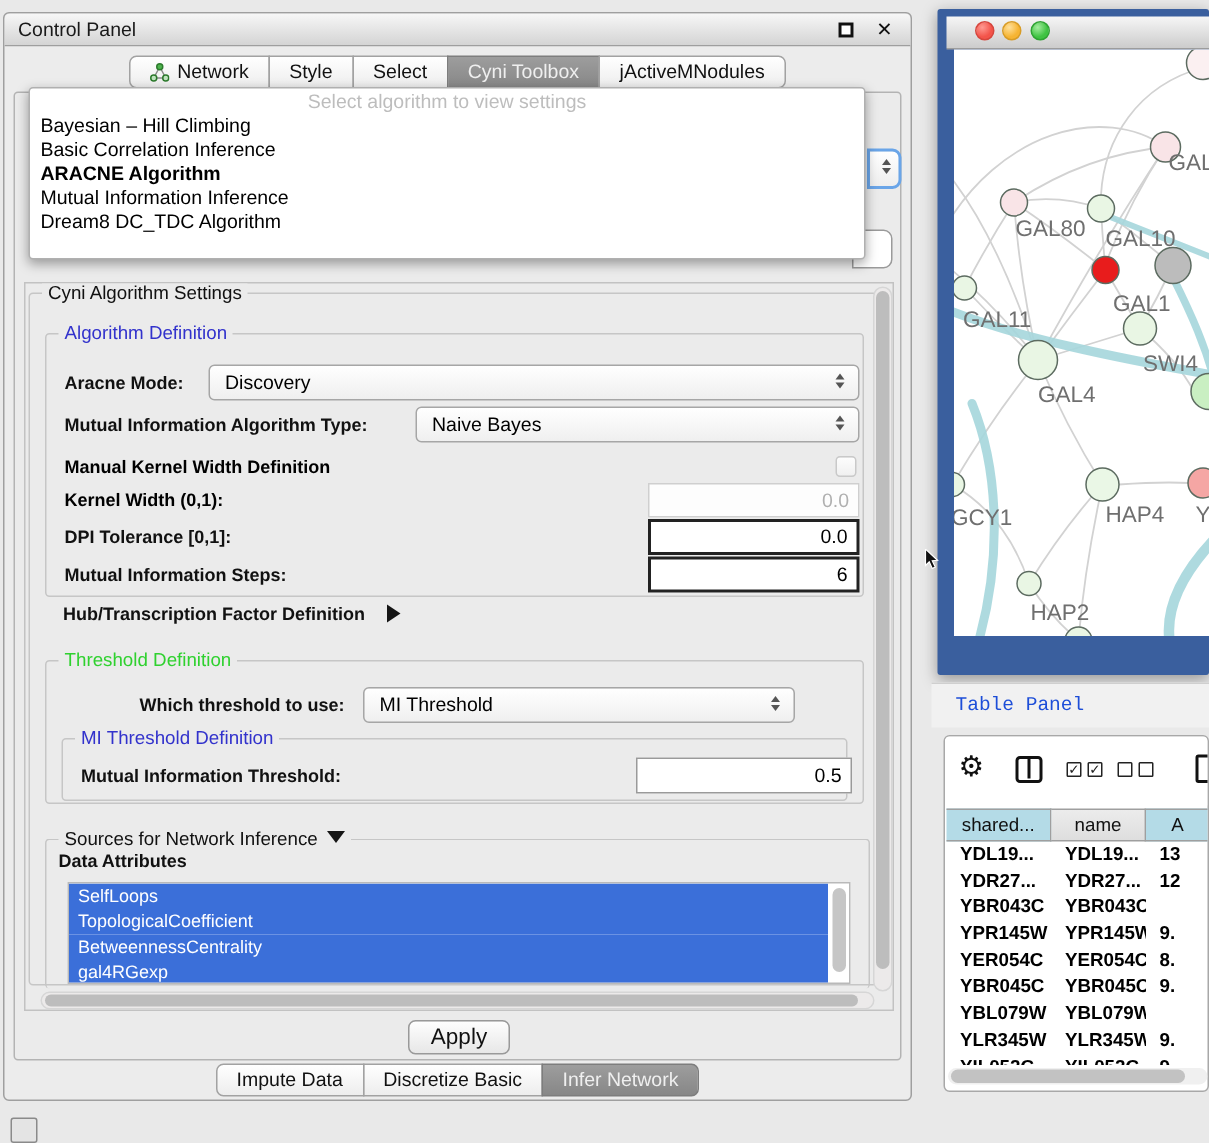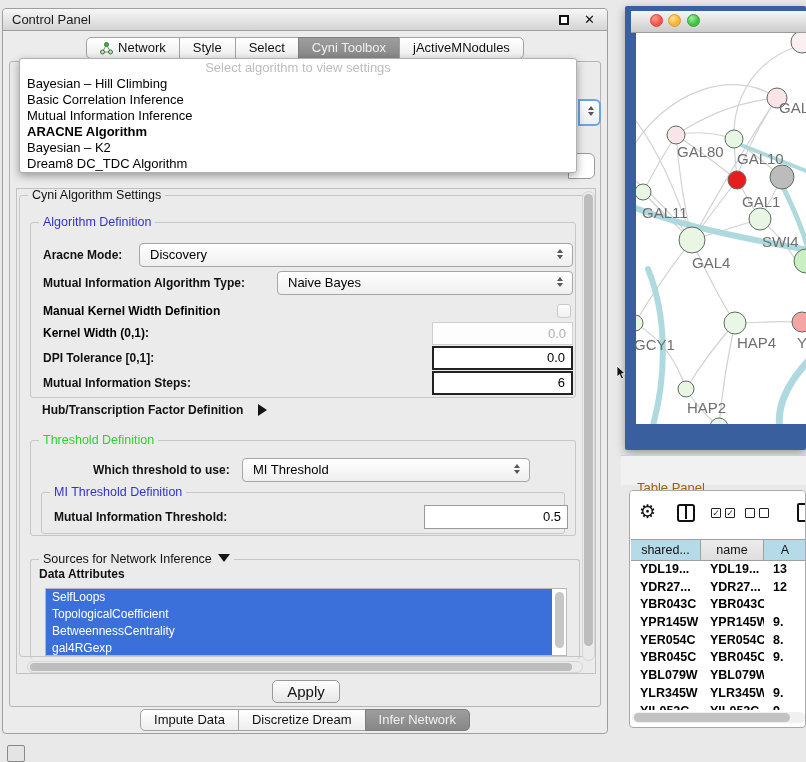--- a/index.html
+++ b/index.html
@@ -98,21 +98,21 @@
                 background:linear-gradient(#f6f6f6,#cccccc);border-bottom:1px solid #9c9c9c;}
   .light{position:absolute;top:3px;width:13px;height:13px;border-radius:50%;}
   .light.red{left:19px;background:radial-gradient(circle at 35% 30%,#ff9a92,#f3544a 60%);border:1px solid #d6463d;}
   .light.yellow{left:37px;background:radial-gradient(circle at 35% 30%,#ffe09a,#f6b433 60%);border:1px solid #d89c26;}
   .light.green{left:56px;background:radial-gradient(circle at 35% 30%,#a5eda0,#3fc342 60%);border:1px solid #2fa433;}
   .net-canvas{position:absolute;left:11px;top:27px;width:170px;height:391px;background:#fff;overflow:hidden;}
 
   
   .tp-titlebar{position:absolute;left:621px;top:455px;width:185px;height:30px;background:#f1f1f1;
                border-top:1px solid #cfcfcf;}
-  .tp-title{position:absolute;left:16px;top:18px;line-height:28px;font-size:13px;color:#a16207;}
+  .tp-title{position:absolute;left:16px;top:0;line-height:28px;font-size:13px;color:#1d4ed8;font-family:Liberation Mono, monospace;}
   .table-panel{position:absolute;left:629px;top:490px;width:177px;height:238px;background:#fff;
                border:1px solid #a8a8a8;border-radius:4px;overflow:hidden;}
   .tp-toolbar{position:absolute;left:0;top:0;width:100%;height:46px;background:#fff;}
   .icon-gear{position:absolute;left:9px;top:9px;font-size:19px;color:#111;font-weight:bold;}
   .icon-cols{position:absolute;left:47px;top:13px;width:18px;height:18px;border:2.5px solid #111;border-radius:3px;}
   .icon-cols::after{content:"";position:absolute;left:5.5px;top:0;width:2.5px;height:13px;background:#111;}
   .boxpair{position:absolute;top:17px;display:flex;gap:4px;}
   .cbox{width:10px;height:10px;border:1.5px solid #222;border-radius:1px;position:relative;font-size:9px;
         line-height:9px;font-weight:bold;color:#222;text-align:center;}
   .icon-doc{position:absolute;left:167px;top:12px;width:13px;height:19px;border:2.5px solid #111;border-radius:2px;}
@@ -265,33 +265,32 @@
       </div>
 
       <button class="apply-btn">Apply</button>
     </div>
 
     <div class="popup">
       <div class="prompt">Select algorithm to view settings</div>
       <div id="ddItems">
           <div class="dd-item">Bayesian – Hill Climbing</div>
           <div class="dd-item">Basic Correlation Inference</div>
+          <div class="dd-item bold">ARACNE Algorithm</div>
           <div class="dd-item">Mutual Information Inference</div>
-          <div class="dd-item bold">ARACNE Algorithm</div>
-          <div class="dd-item">Bayesian – K2</div>
           <div class="dd-item">Dream8 DC_TDC Algorithm</div>
         </div>
     </div>
 
     <div class="seg-bar" style="top:700px;" id="bottomTabs">
         <span class="seg">
           <span>Impute Data</span>
         </span>
         <span class="seg">
-          <span>Discretize Dream</span>
+          <span>Discretize Basic</span>
         </span>
         <span class="seg selected">
           <span>Infer Network</span>
         </span>
       </div>
   </div>
 
   <div class="mini-btn"></div>
 
   <div class="net-window">

